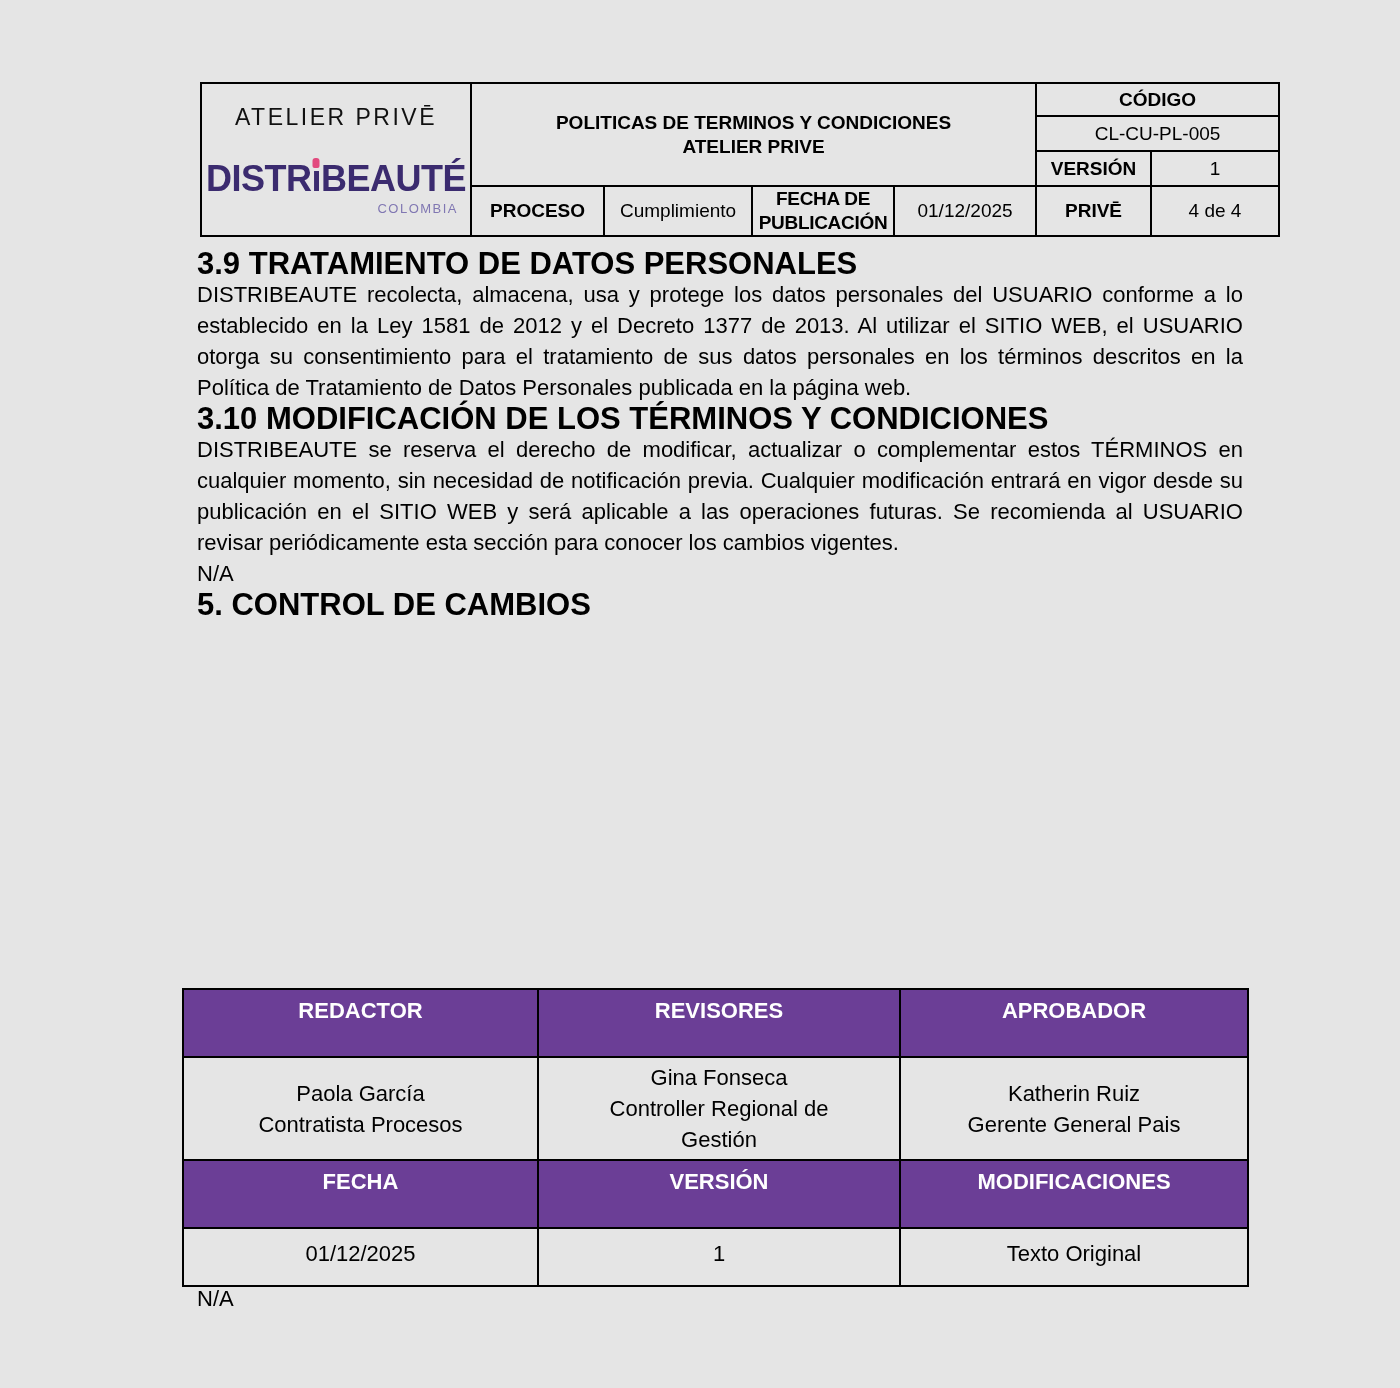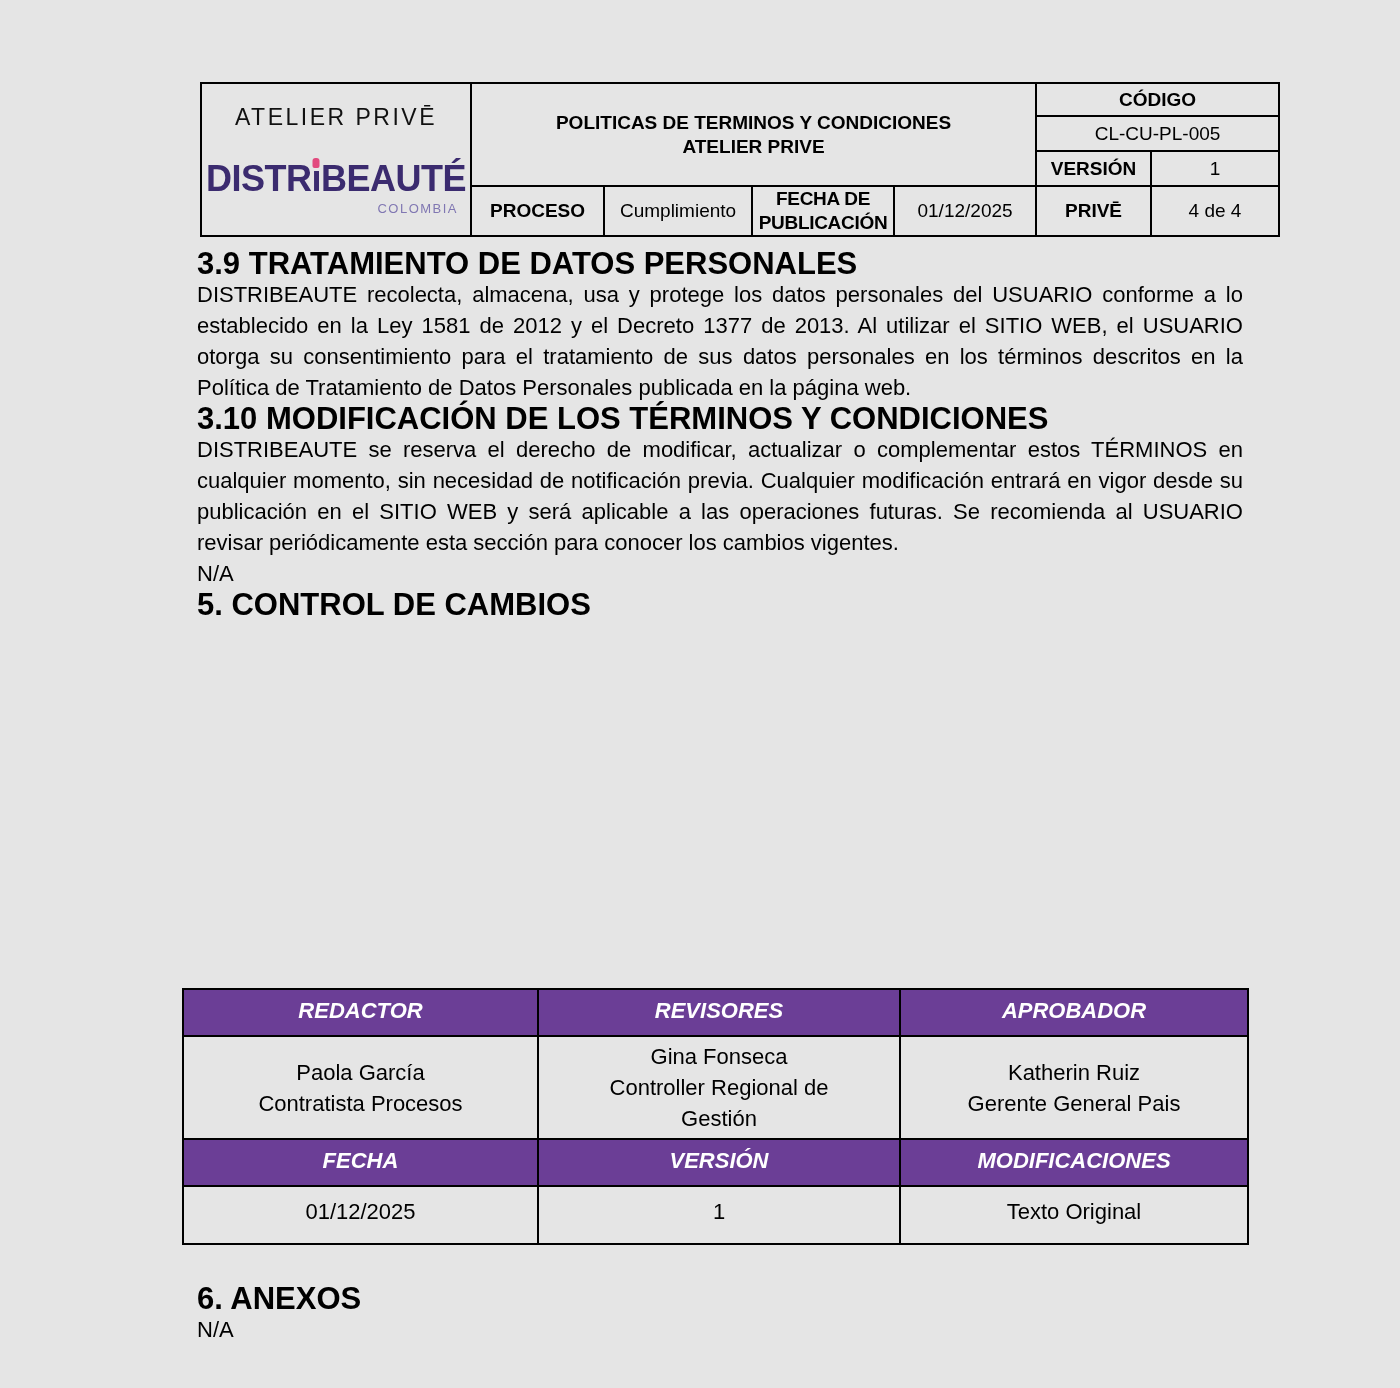--- a/index.html
+++ b/index.html
@@ -127,21 +127,21 @@
     width: 1065px;
     border-collapse: collapse;
     table-layout: fixed;
   }
   table.ctl td {
     border: 2px solid #000;
     text-align: center;
     font-size: 22px;
     padding: 0 10px;
   }
-  tr.ph { height: 47px; font-style: italic; }
+  tr.ph { height: 68px; }
   tr.ph td {
     background: #6B3E96;
     color: #fff;
     font-weight: bold;
     vertical-align: top;
     padding-top: 8px;
   }
   tr.pd1 { height: 103px; }
   tr.pd1 td {
     vertical-align: middle;
@@ -245,17 +245,16 @@
       </tr>
       <tr class="pd2">
         <td>01/12/2025</td>
         <td>1</td>
         <td>Texto Original</td>
       </tr>
     </tbody>
   </table>
 
   <div class="s6">
-    <h2>6. ANEXOS</h2>
     <p class="mt2">N/A</p>
   </div>
 
 </div>
 
 </body></html>

